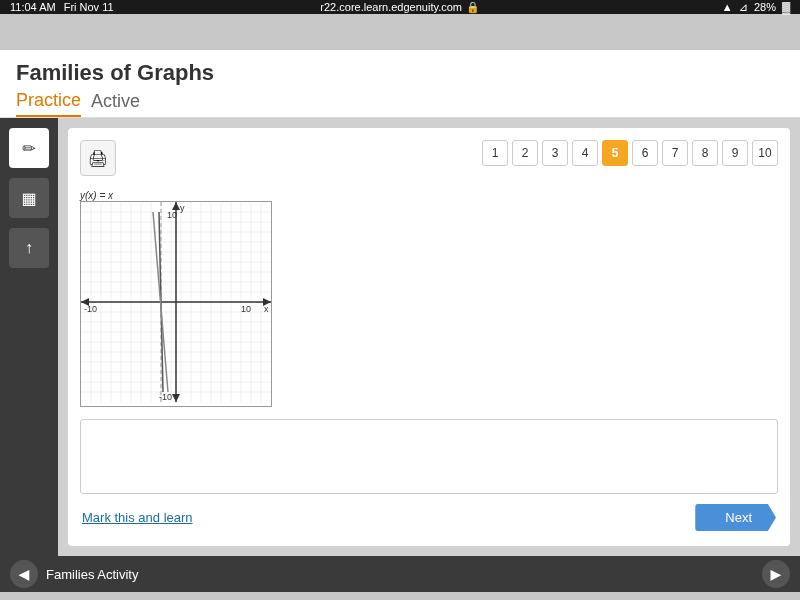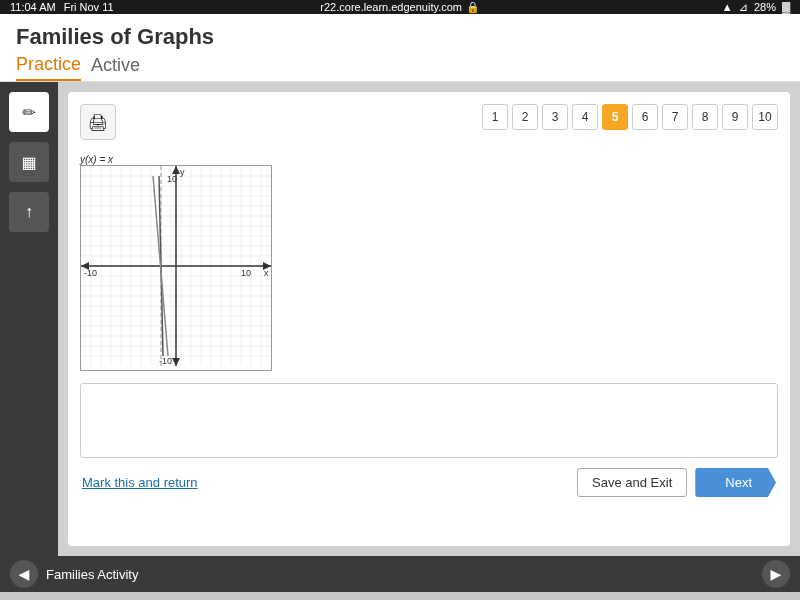--- a/index.html
+++ b/index.html
@@ -32,20 +32,21 @@
       display: flex;
       flex-direction: column;
       height: 578px;
     }
 
     
     .header {
       background: white;
       padding: 10px 16px 0 16px;
       border-bottom: 1px solid #ddd;
+      margin-top: 36px;
     }
     .header-title {
       font-size: 22px;
       font-weight: bold;
       color: #333;
       margin-bottom: 4px;
     }
     .header-tabs {
       display: flex;
       gap: 10px;
@@ -423,23 +424,22 @@
               <path d="M78,10 C78,10 79,60 80,100 C81,140 82,190 82,190" stroke="#555" stroke-width="1.5" fill="none"></path>
 
               <line x1="72" y1="10" x2="87" y2="190" stroke="#888" stroke-width="1.5"></line>
             </svg>
           </div>
         </div>
 
         <textarea class="answer-textarea" placeholder="" style=""></textarea>
 
         <div class="footer-buttons">
-          <button class="mark-return">Mark this and return</button>
+          <button class="mark-return">Mark this and learn</button>
           <div class="right-buttons">
-            <button class="btn-save-exit">Save and Exit</button>
             <button class="btn-next">Next</button>
           </div>
         </div>
       </div>
     </div>
   </div>
 
   <div class="bottom-nav">
     <div class="bottom-nav-left">
       <div class="bottom-nav-arrow">

